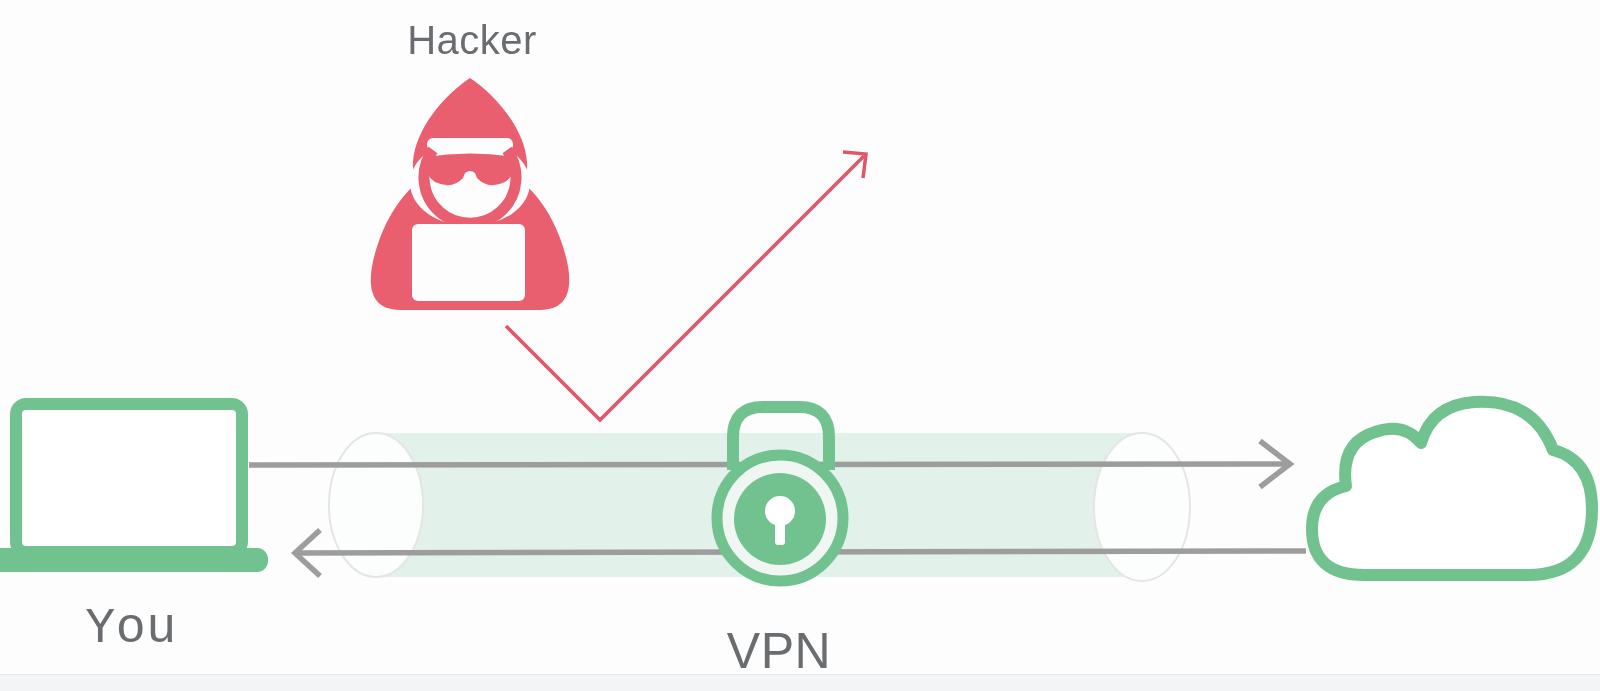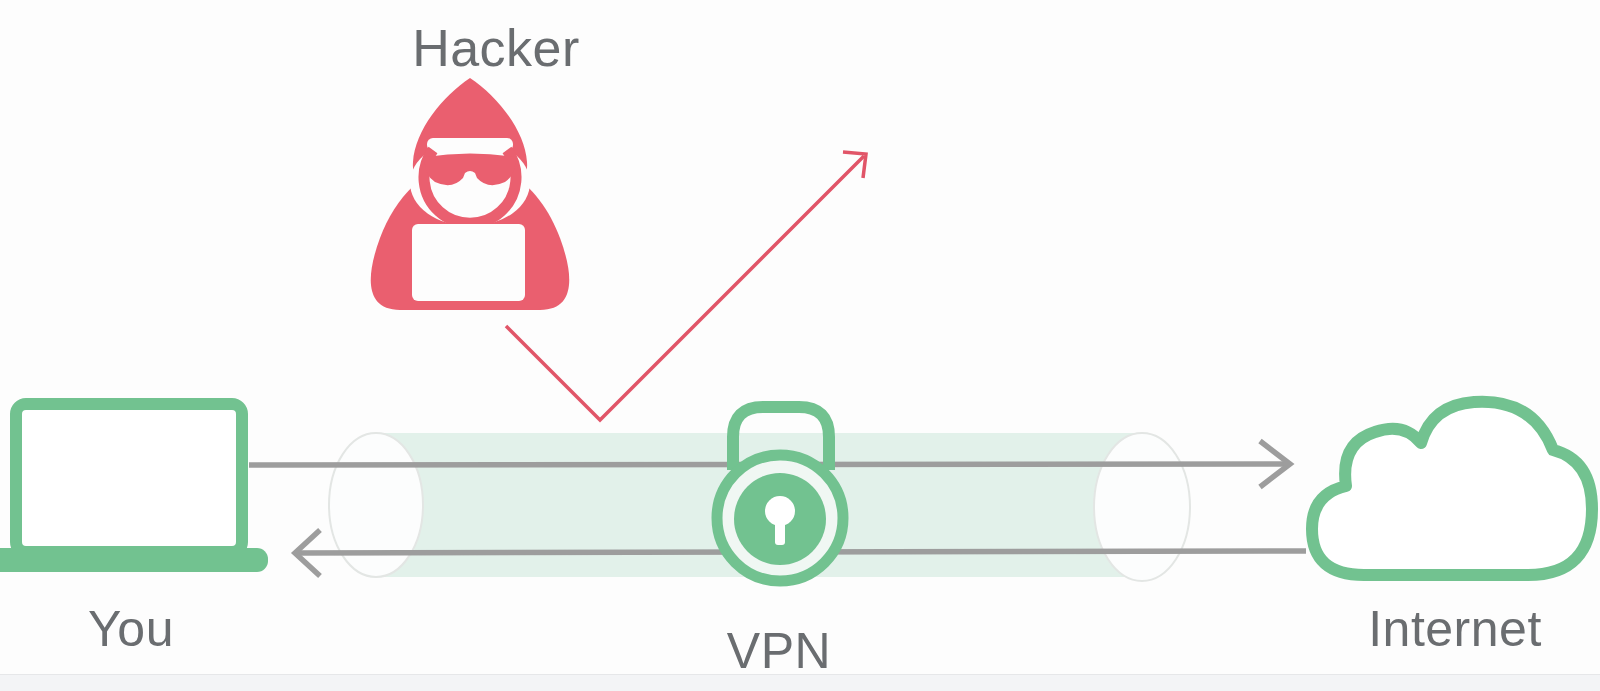--- a/index.html
+++ b/index.html
@@ -13,21 +13,21 @@
   .scene{position:absolute;left:0;top:0;}
   .node-label{
     position:absolute;
     transform:translateX(-50%);
     color:#6a6d70;
     font-size:50px;
     letter-spacing:0.5px;
     white-space:nowrap;
     user-select:none;
   }
-  .label-hacker{font-size:52px;margin-left:24px;}
+  .label-hacker{font-size:40px;}
   .bottom-strip{
     position:absolute;left:0;bottom:0;width:100%;height:16px;
     background:#f3f4f6;border-top:1px solid #e6e7e9;
   }
 </style>
 </head>
 <body>
 
 <div class="stage">
 
@@ -83,18 +83,17 @@
       <ellipse cx="115" cy="105" rx="60" ry="43" fill="#fdfdfd"></ellipse>
       <rect x="72" y="60" width="86" height="13" rx="6" fill="#fdfdfd"></rect>
       <path d="M78,72 A46,46 0 1 0 152,72" fill="none" stroke="#EA5F6F" stroke-width="11"></path>
       <path d="M70,79 Q115,72 160,79 Q162,96 150,104 Q133,112 122,100 L120,95
                Q115,91 110,95 L108,100 Q97,112 80,104 Q68,96 70,79 Z" fill="#EA5F6F"></path>
       <rect x="57" y="146" width="113" height="77" rx="6" fill="#fdfdfd"></rect>
     </g>
   </svg>
 
   <div class="node-label label-hacker" style="left:472px;top:18px;">Hacker</div>
-  <div class="node-label" style="left:131px;top:600px;">You</div>
+  <div class="node-label" style="left:131px;top:600px;font-family:Liberation Mono, monospace;">You</div>
   <div class="node-label" style="left:779px;top:602px;margin-top:20px;">VPN</div>
-  <div class="node-label" style="left:1455px;top:600px;">Internet</div>
 
   <div class="bottom-strip"></div>
 </div>
 
 </body></html>

